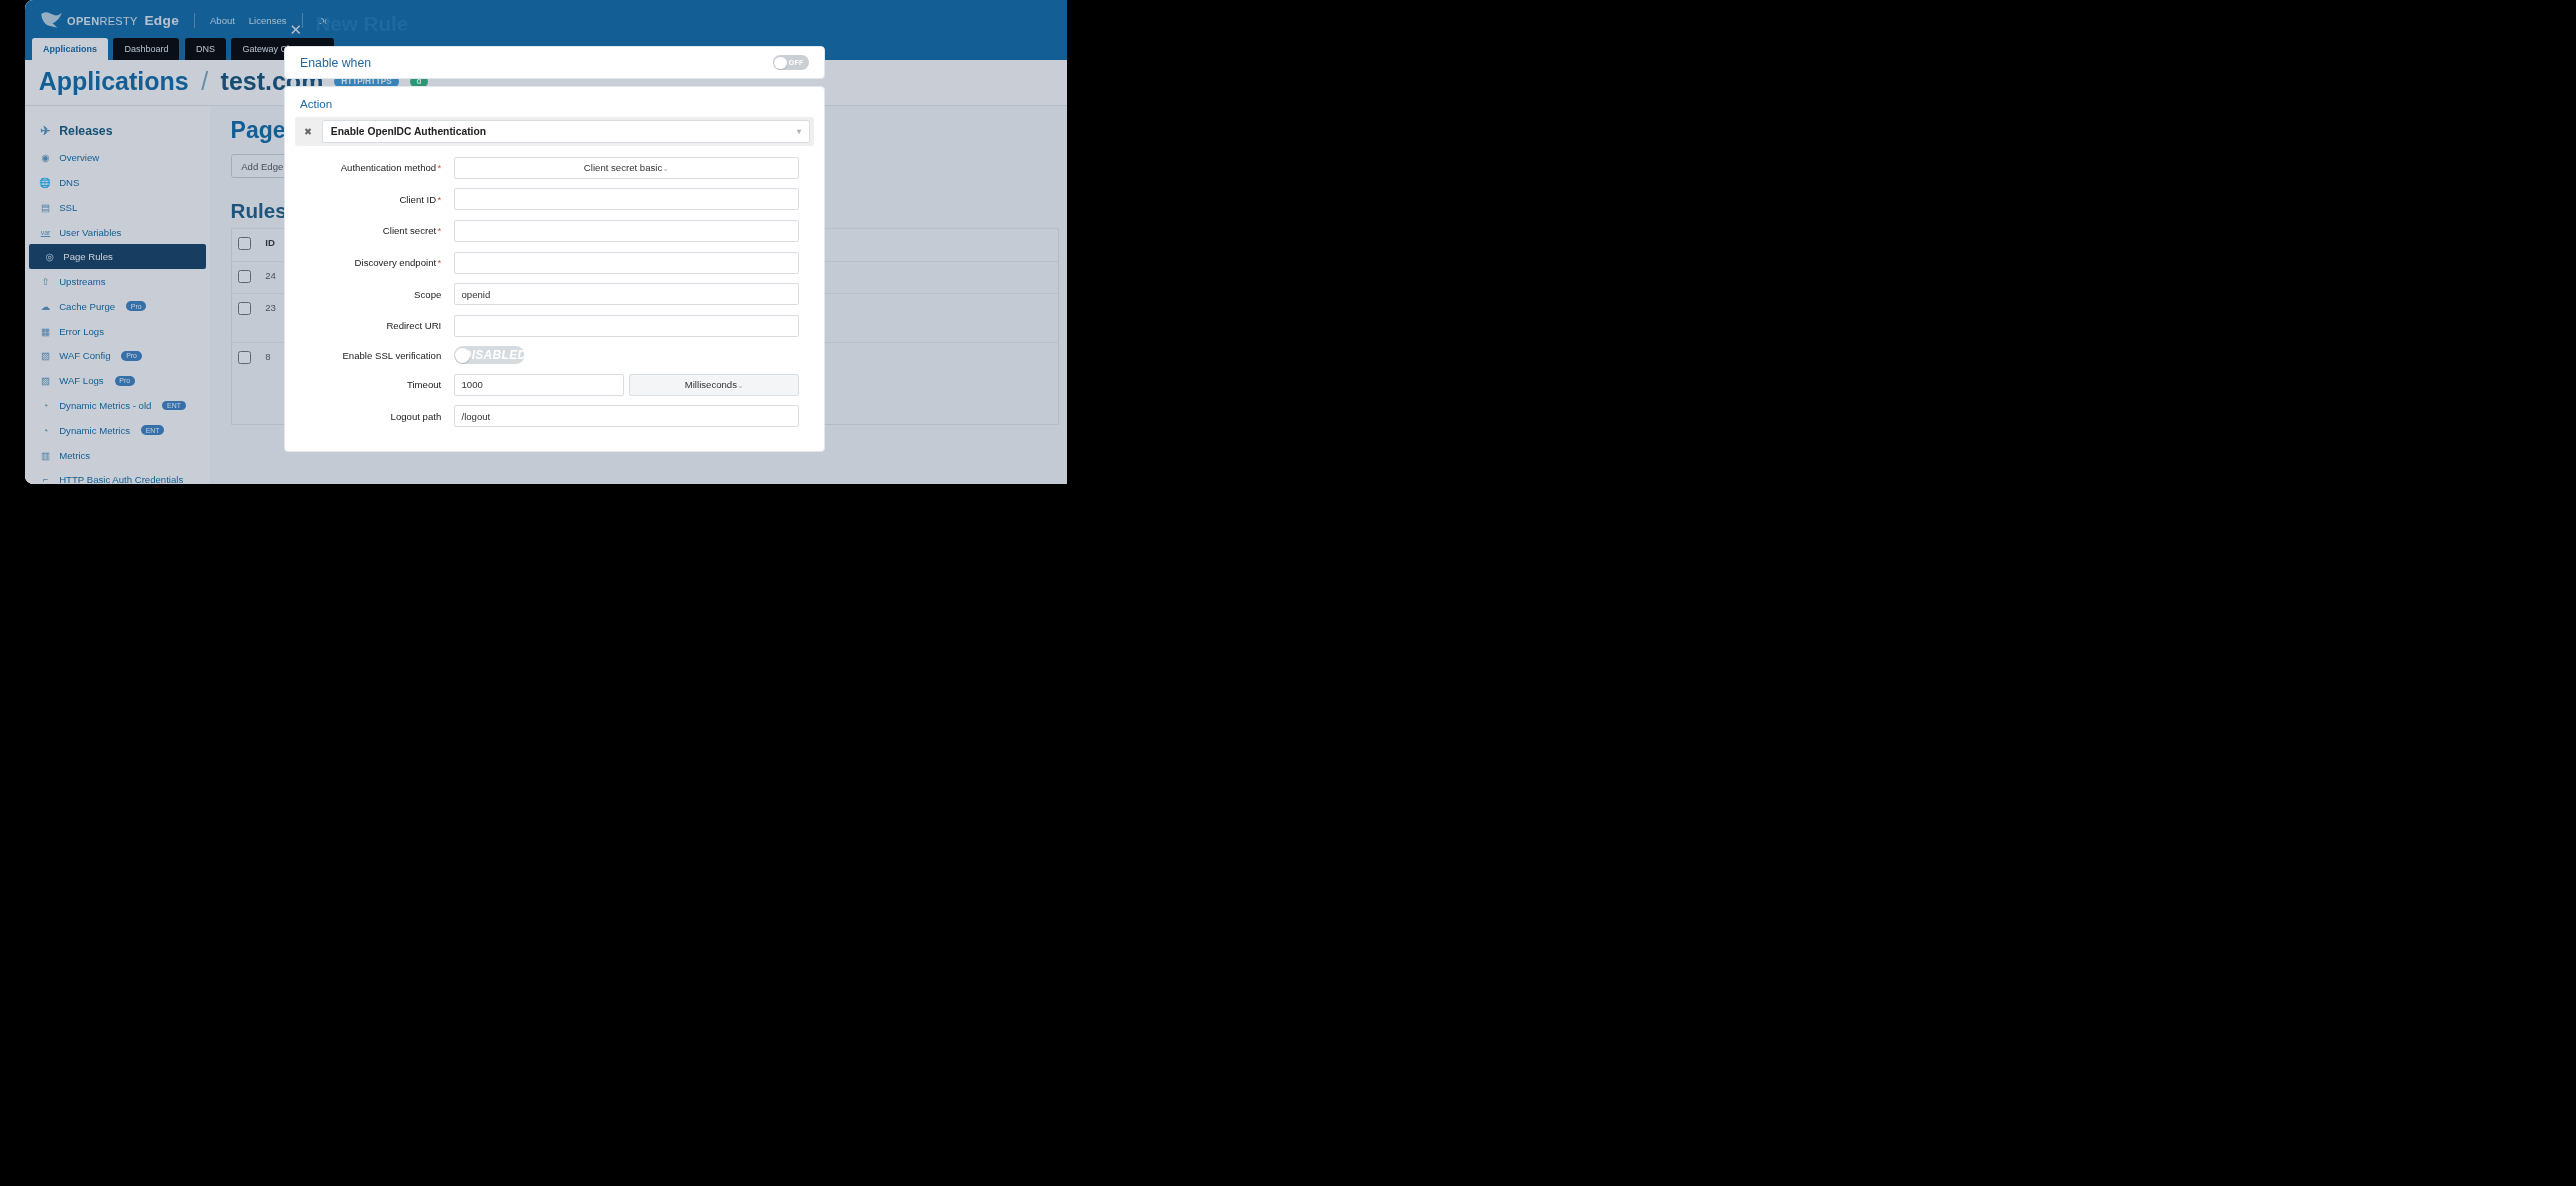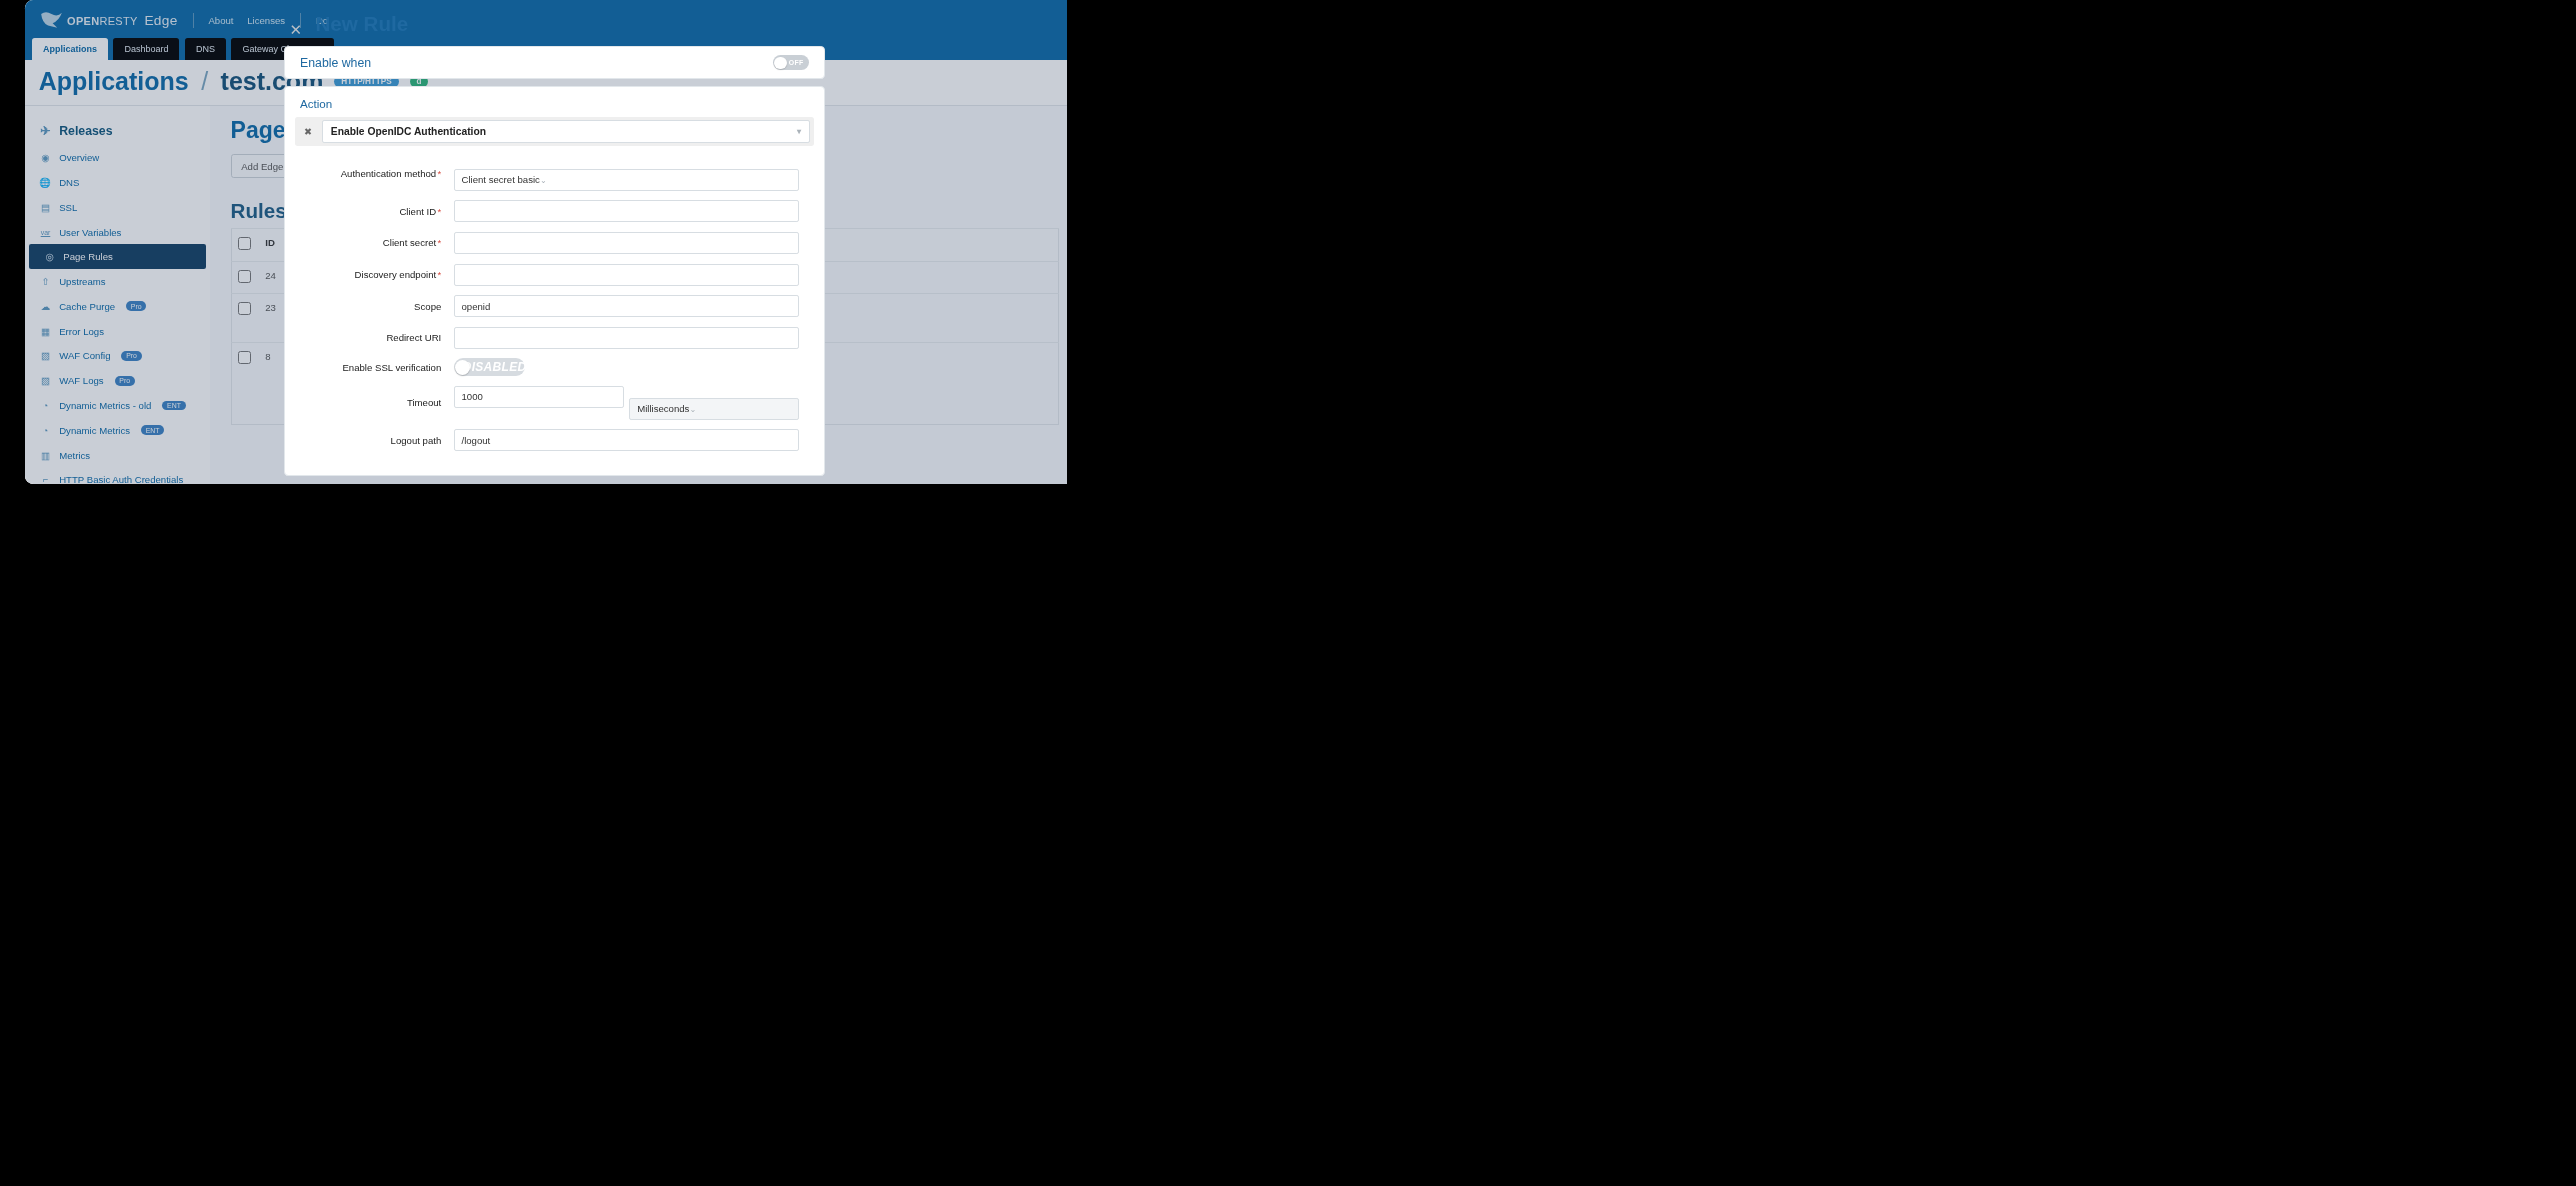--- a/index.html
+++ b/index.html
@@ -41,21 +41,21 @@
     font-size:9.6px;
   }
   .logo {
     display:flex; align-items:center; gap:4.1px;
     font-weight:600; letter-spacing:0.3px;
     color:#e6eef5;
   }
   .logo .bird { width:23px; height:20.6px; }
   .logo .bird path { fill:#bcd6e6; }
   .logo .ors { font-size:11px; }
-  .logo .edge { font-size:13.7px; font-weight:400; margin-left:2.7px;}
+  .logo .edge { font-size:13.7px; font-weight:700; margin-left:2.7px;}
   .header .divider { width:0.7px; height:15px; background:#5c98bf; margin:0 1.4px; }
   .header .link { color:#cfe5f2; cursor:pointer; }
   .tabs {
     display:flex; gap:5.5px;
     padding-left:6.9px;
     background:#0b6aa8;
     margin-top:-2.7px;
   }
   .tab {
     padding:5.5px 11px 6.2px;
@@ -179,21 +179,21 @@
   .form { padding:0 15px; }
   .frow { display:flex; align-items:center; margin-bottom:9.6px; }
   .flabel { width:144px; text-align:right; padding-right:12.3px; font-size:9.6px; font-weight:400; color:#222; }
   .req { color:#d6493d; margin-left:1.4px; }
   .fctrl { flex:1; display:flex; gap:5.5px; }
   .input, .select {
     height:22px; border:0.7px solid #d7dde2; border-radius:2.1px;
     padding:0 6.9px; font-size:9.6px; color:#333; background:#fff;
     width:100%;
   }
-  .select { display:flex; align-items:center; justify-content:flex-start; cursor:pointer;margin-top:12px; }
+  .select { display:flex; align-items:center; justify-content:center; cursor:pointer; }
   .timeout-num { width:50%; }
   .timeout-unit { width:50%; background:#f3f5f7; }
   .togg-disabled {
     width:71px; height:18px; border-radius:9px; background:#d6dbe0;
     display:flex; align-items:center; position:relative; color:#fff;
     font-size:12px; font-weight:700; letter-spacing:0.3px;
     justify-content:center; padding-left:11px;font-style:italic;
   }
   .togg-disabled .knob2 {
     position:absolute; left:1.4px; top:1.4px; width:15px; height:15px; border-radius:50%; background:#fff;

